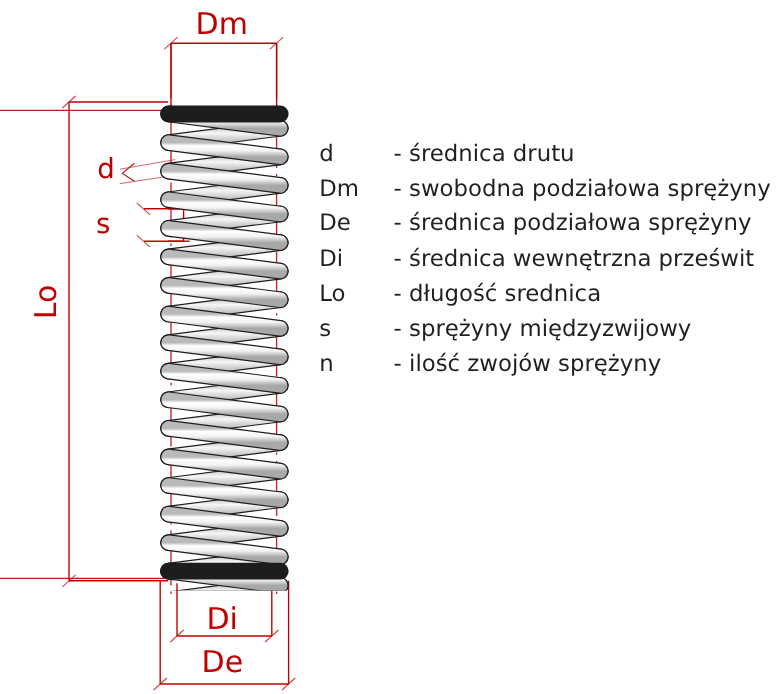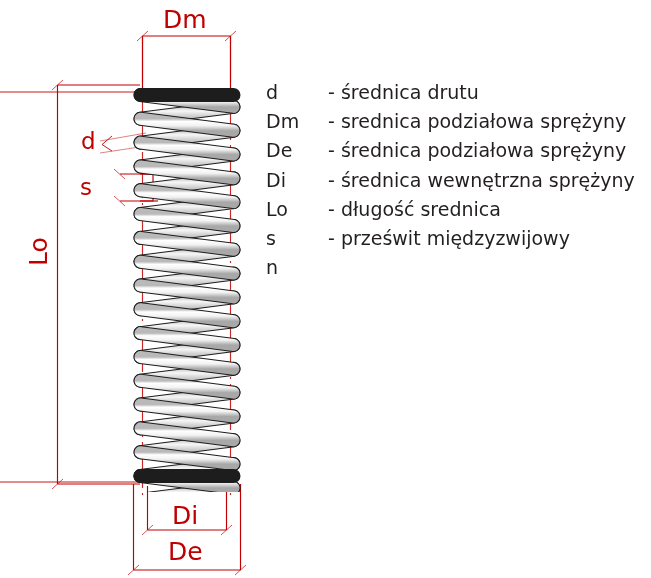--- a/index.html
+++ b/index.html
@@ -14,21 +14,21 @@
   
   .legend{
     position:absolute;left:266px;top:78px;width:380px;
     color:#231f20;
   }
   .legend-row{
     display:flex;align-items:baseline;height:29.2px;
     font-size:19px;line-height:29.2px;white-space:nowrap;
   }
   .legend-sym{width:62px;flex:0 0 62px;}
-  .legend-desc{flex:1 1 auto;}
+  .legend-desc{flex:1 1 auto;margin-top:36px;}
 
   
   .dimlabel{
     position:absolute;color:#c00000;font-size:25px;line-height:1;
     font-family:"DejaVu Sans","Liberation Sans",sans-serif;
     white-space:nowrap;
   }
   .dimlabel.small{font-size:23px;}
   #lbl-dm{left:163px;top:7px;}
   #lbl-de{left:168px;top:539px;}
@@ -192,36 +192,37 @@
   <div class="dimlabel small" id="lbl-d">d</div>
   <div class="dimlabel small" id="lbl-s">s</div>
 
   <div class="legend" id="legend">
       <div class="legend-row">
         <span class="legend-sym">d</span>
         <span class="legend-desc">- średnica drutu</span>
       </div>
       <div class="legend-row">
         <span class="legend-sym">Dm</span>
-        <span class="legend-desc">- srednica podziałowa sprężyny</span>
+        <span class="legend-desc">- swobodna podziałowa sprężyny</span>
       </div>
       <div class="legend-row">
         <span class="legend-sym">De</span>
         <span class="legend-desc">- średnica podziałowa sprężyny</span>
       </div>
       <div class="legend-row">
         <span class="legend-sym">Di</span>
-        <span class="legend-desc">- średnica wewnętrzna sprężyny</span>
+        <span class="legend-desc">- średnica wewnętrzna prześwit</span>
       </div>
       <div class="legend-row">
         <span class="legend-sym">Lo</span>
         <span class="legend-desc">- długość srednica</span>
       </div>
       <div class="legend-row">
         <span class="legend-sym">s</span>
-        <span class="legend-desc">- prześwit międzyzwijowy</span>
+        <span class="legend-desc">- sprężyny międzyzwijowy</span>
       </div>
       <div class="legend-row">
         <span class="legend-sym">n</span>
+        <span class="legend-desc">- ilość zwojów sprężyny</span>
       </div>
     </div>
 
 </div>
 
 </body></html>

